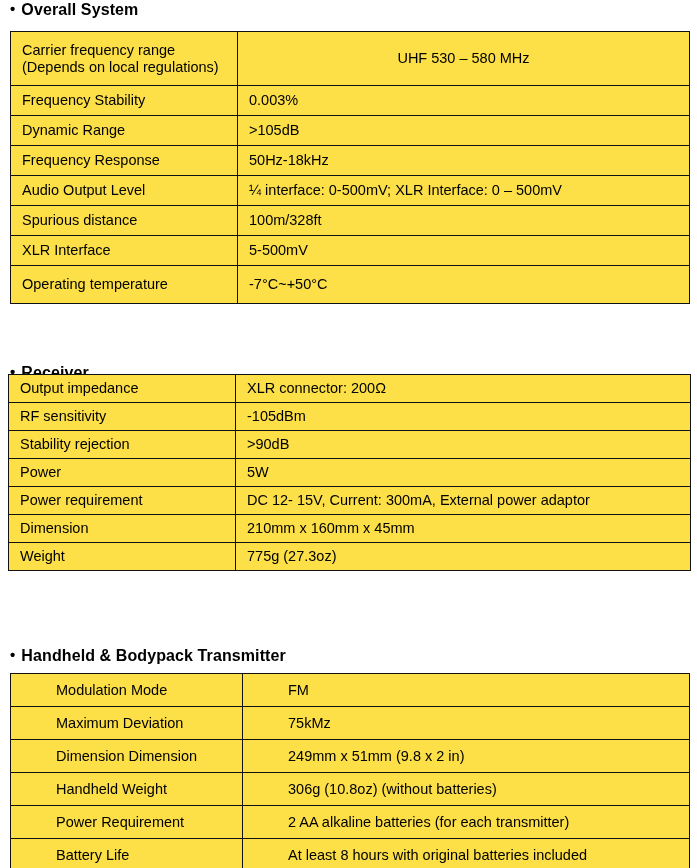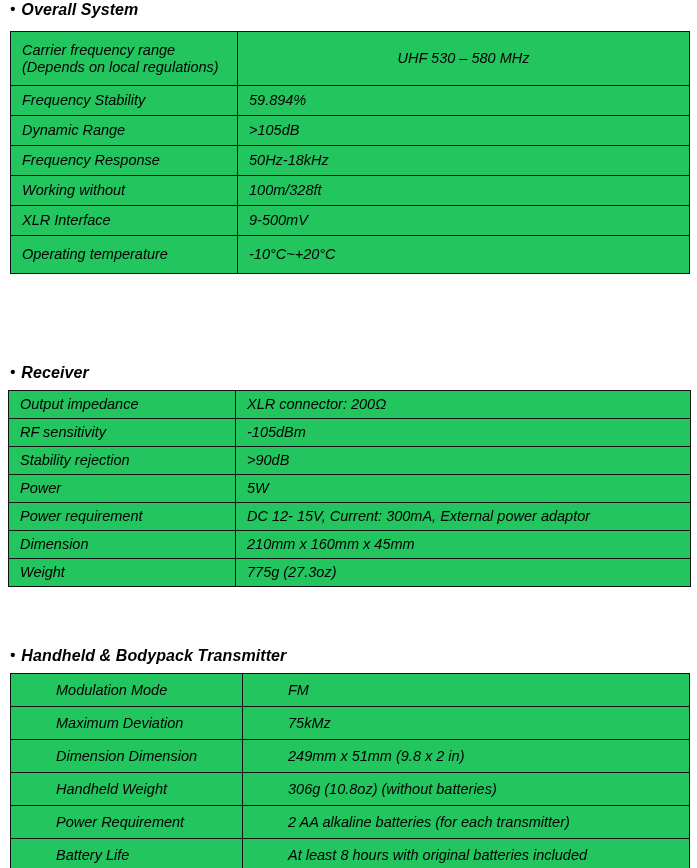--- a/index.html
+++ b/index.html
@@ -12,21 +12,20 @@
     height: 868px;
     font-family: "Liberation Sans", sans-serif;
     color: #000000;
     overflow: hidden;
     position: relative;
   }
   .page {
     position: relative;
     width: 697px;
     height: 868px;
-    font-style: italic;
   }
 
   
   .section-heading {
     position: absolute;
     left: 10px;
     font-size: 16px;
     font-weight: bold;
     letter-spacing: 0.1px;
     white-space: nowrap;
@@ -37,21 +36,21 @@
     margin-right: 6px;
     font-size: 15px;
     vertical-align: 1px;
   }
 
   
   table.spec {
     position: absolute;
     border-collapse: collapse;
     table-layout: fixed;
-    background: #22c55e;
+    background: #fde047;
   }
   table.spec td {
     border: 1.6px solid #111111;
     padding: 0 0 0 10px;
     font-size: 14.5px;
     line-height: 17px;
     vertical-align: middle;
     color: #000000;
     font-weight: 400;
     white-space: nowrap;
@@ -83,21 +82,21 @@
 
   .two-line {
     white-space: normal;
     line-height: 19px;
     padding-top: 2px;
   }
 
   
   #table-receiver {
     left: 8px;
-    top: 390px;
+    top: 374px;
     width: 682px;
   }
   #table-receiver td { height: 27px; }
   #table-receiver col.c1 { width: 227px; }
   #table-receiver col.c2 { width: 455px; }
 
   
   #table-transmitter {
     left: 10px;
     top: 673px;
@@ -125,41 +124,45 @@
         <col class="c1">
         <col class="c2">
       </colgroup>
     <tbody>
       <tr class="tall">
         <td class="label two-line"><span>Carrier frequency range</span><br><span>(Depends on local regulations)</span></td>
         <td class="value center">UHF 530 – 580 MHz</td>
       </tr>
       <tr>
         <td class="label">Frequency Stability</td>
-        <td class="value">59.894%</td>
+        <td class="value">0.003%</td>
       </tr>
       <tr>
         <td class="label">Dynamic Range</td>
         <td class="value">&gt;105dB</td>
       </tr>
       <tr>
         <td class="label">Frequency Response</td>
         <td class="value">50Hz-18kHz</td>
       </tr>
       <tr>
-        <td class="label">Working without</td>
+        <td class="label">Audio Output Level</td>
+        <td class="value">¼ interface: 0-500mV; XLR Interface: 0 – 500mV</td>
+      </tr>
+      <tr>
+        <td class="label">Spurious distance</td>
         <td class="value">100m/328ft</td>
       </tr>
       <tr>
         <td class="label indent">XLR Interface</td>
-        <td class="value">9-500mV</td>
+        <td class="value">5-500mV</td>
       </tr>
       <tr class="tall-last">
         <td class="label">Operating temperature</td>
-        <td class="value">-10°C~+20°C</td>
+        <td class="value">-7°C~+50°C</td>
       </tr>
     </tbody>
   </table>
 
   <div class="section-heading" id="heading-receiver">
     <span class="bullet">•</span><span>Receiver</span>
   </div>
 
   <table class="spec" id="table-receiver">
     <colgroup>

